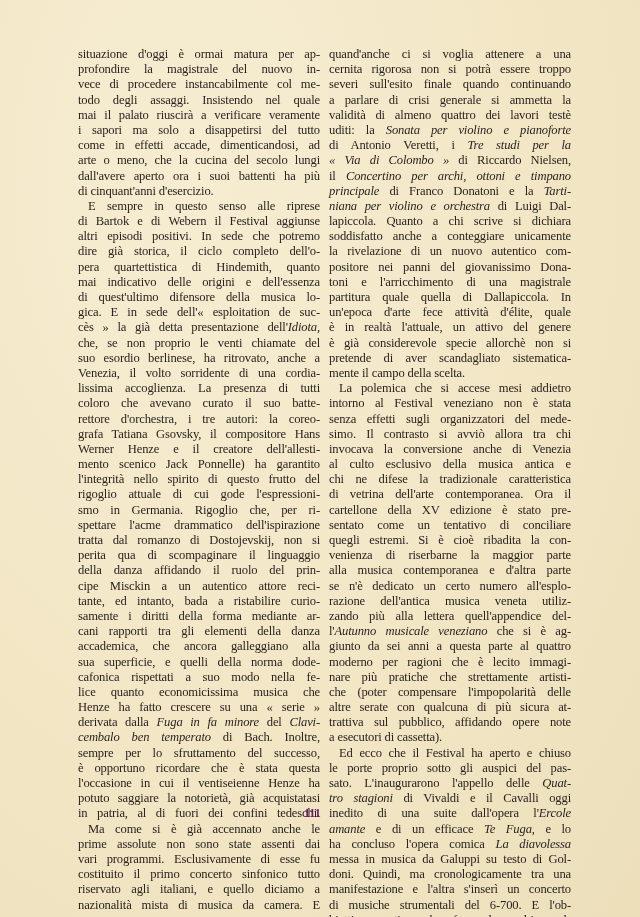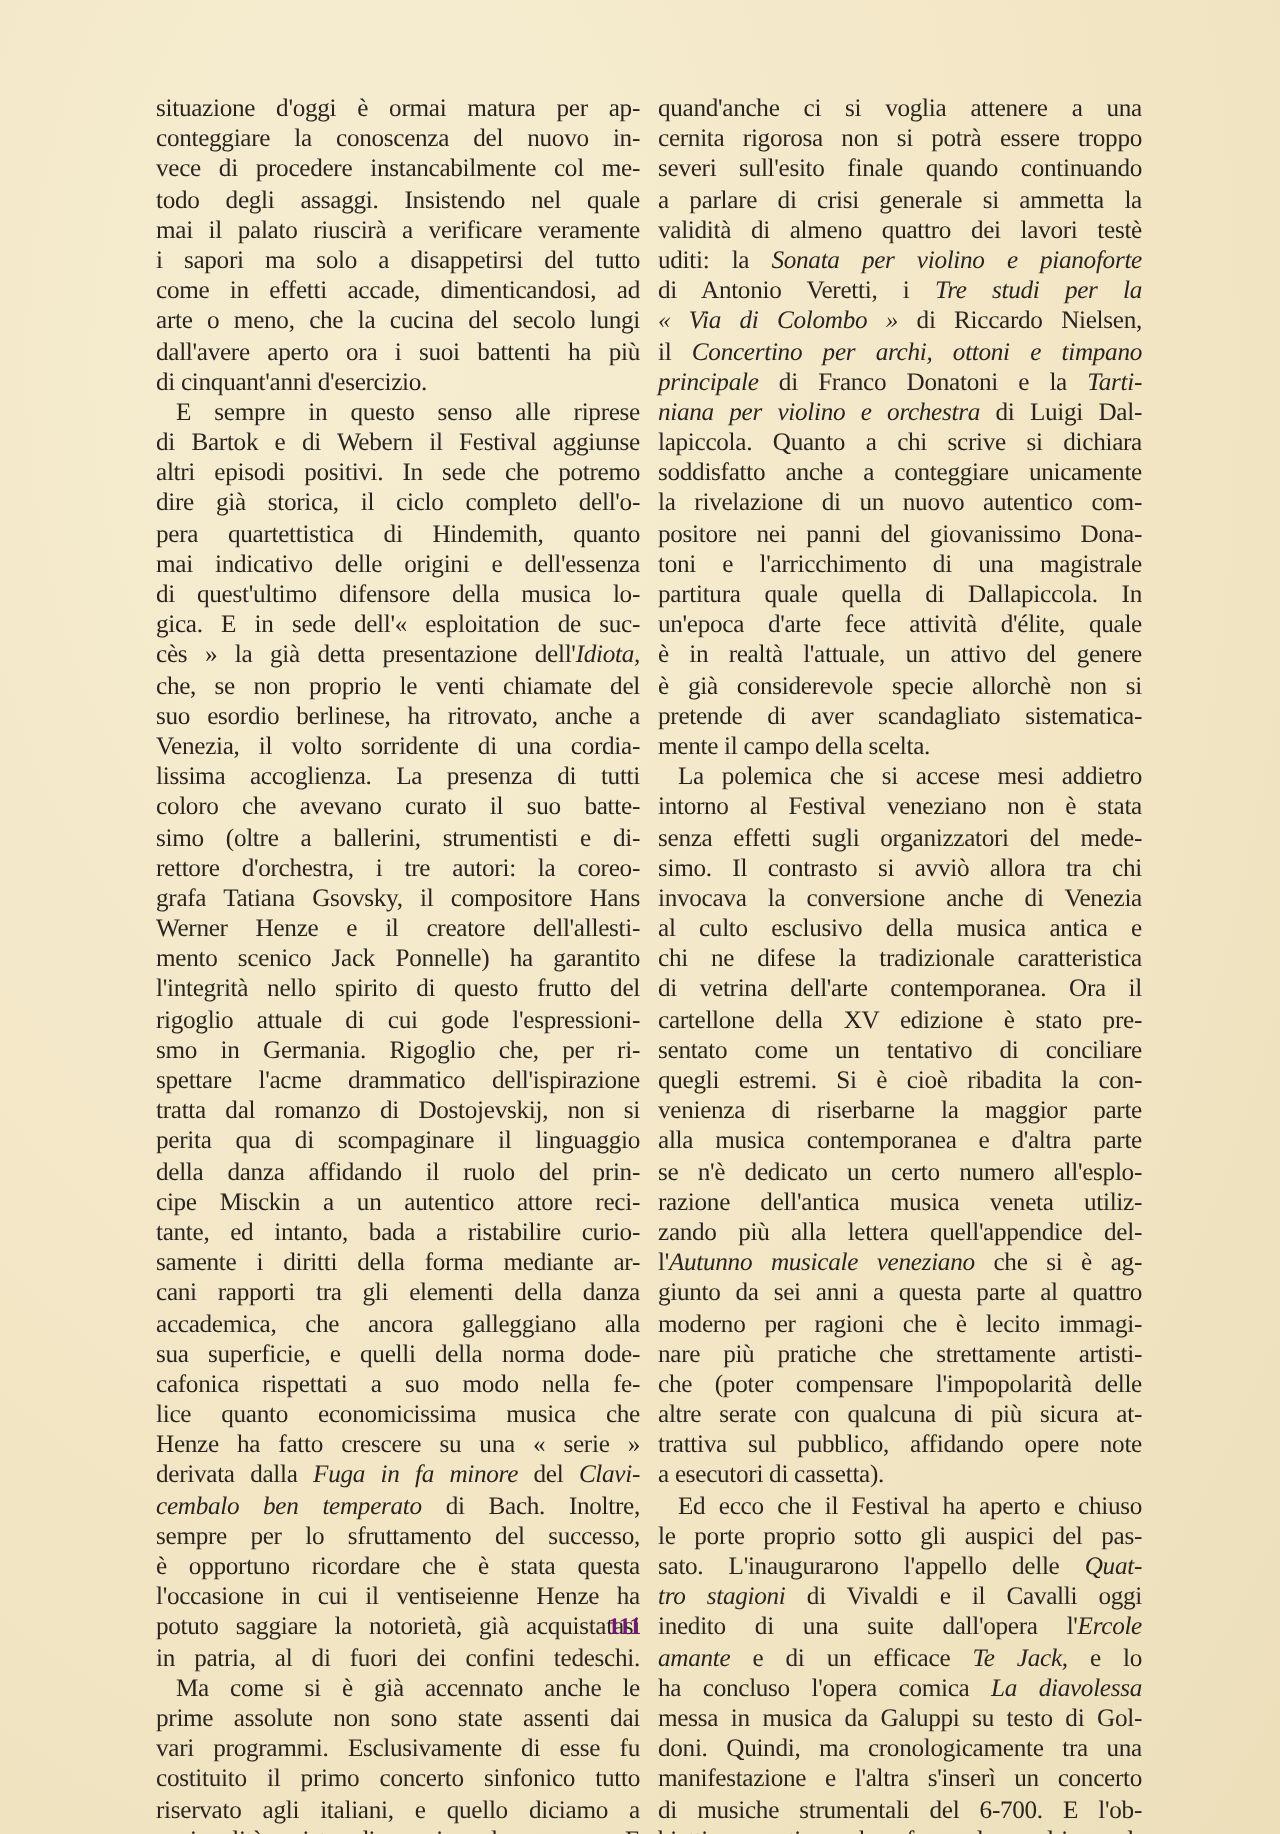--- a/index.html
+++ b/index.html
@@ -31,21 +31,21 @@
     font-family: "Liberation Serif", "DejaVu Serif", serif;
     font-size: 12px; font-weight: bold; color: #701a75;
   }
 </style>
 </head>
 <body>
 
 <div class="page">
   <div class="col col-left">
       <div class="line"><span>situazione d'oggi è ormai matura per ap-</span></div>
-      <div class="line"><span>conteggiare la conoscenza del nuovo in-</span></div>
+      <div class="line"><span>profondire la magistrale del nuovo in-</span></div>
       <div class="line"><span>vece di procedere instancabilmente col me-</span></div>
       <div class="line"><span>todo degli assaggi. Insistendo nel quale</span></div>
       <div class="line"><span>mai il palato riuscirà a verificare veramente</span></div>
       <div class="line"><span>i sapori ma solo a disappetirsi del tutto</span></div>
       <div class="line"><span>come in effetti accade, dimenticandosi, ad</span></div>
       <div class="line"><span>arte o meno, che la cucina del secolo lungi</span></div>
       <div class="line"><span>dall'avere aperto ora i suoi battenti ha più</span></div>
       <div class="line last"><span>di cinquant'anni d'esercizio.</span></div>
       <div class="line indent"><span>E sempre in questo senso alle riprese</span></div>
       <div class="line"><span>di Bartok e di Webern il Festival aggiunse</span></div>
@@ -54,21 +54,20 @@
       <div class="line"><span>pera quartettistica di Hindemith, quanto</span></div>
       <div class="line"><span>mai indicativo delle origini e dell'essenza</span></div>
       <div class="line"><span>di quest'ultimo difensore della musica lo-</span></div>
       <div class="line"><span>gica. E in sede dell'« esploitation de suc-</span></div>
       <div class="line"><span>cès » la già detta presentazione dell'</span><i>Idiota,</i><span></span></div>
       <div class="line"><span>che, se non proprio le venti chiamate del</span></div>
       <div class="line"><span>suo esordio berlinese, ha ritrovato, anche a</span></div>
       <div class="line"><span>Venezia, il volto sorridente di una cordia-</span></div>
       <div class="line"><span>lissima accoglienza. La presenza di tutti</span></div>
       <div class="line"><span>coloro che avevano curato il suo batte-</span></div>
-      <div class="line"><span>simo (oltre a ballerini, strumentisti e di-</span></div>
       <div class="line"><span>rettore d'orchestra, i tre autori: la coreo-</span></div>
       <div class="line"><span>grafa Tatiana Gsovsky, il compositore Hans</span></div>
       <div class="line"><span>Werner Henze e il creatore dell'allesti-</span></div>
       <div class="line"><span>mento scenico Jack Ponnelle) ha garantito</span></div>
       <div class="line"><span>l'integrità nello spirito di questo frutto del</span></div>
       <div class="line"><span>rigoglio attuale di cui gode l'espressioni-</span></div>
       <div class="line"><span>smo in Germania. Rigoglio che, per ri-</span></div>
       <div class="line"><span>spettare l'acme drammatico dell'ispirazione</span></div>
       <div class="line"><span>tratta dal romanzo di Dostojevskij, non si</span></div>
       <div class="line"><span>perita qua di scompaginare il linguaggio</span></div>
@@ -141,21 +140,21 @@
       <div class="line"><span>nare più pratiche che strettamente artisti-</span></div>
       <div class="line"><span>che (poter compensare l'impopolarità delle</span></div>
       <div class="line"><span>altre serate con qualcuna di più sicura at-</span></div>
       <div class="line"><span>trattiva sul pubblico, affidando opere note</span></div>
       <div class="line last"><span>a esecutori di cassetta).</span></div>
       <div class="line indent"><span>Ed ecco che il Festival ha aperto e chiuso</span></div>
       <div class="line"><span>le porte proprio sotto gli auspici del pas-</span></div>
       <div class="line"><span>sato. L'inaugurarono l'appello delle </span><i>Quat-</i></div>
       <div class="line"><i>tro stagioni</i><span> di Vivaldi e il Cavalli oggi</span></div>
       <div class="line"><span>inedito di una suite dall'opera l'</span><i>Ercole</i></div>
-      <div class="line"><i>amante</i><span> e di un efficace </span><i>Te Jack,</i><span> e lo</span></div>
+      <div class="line"><i>amante</i><span> e di un efficace </span><i>Te Fuga,</i><span> e lo</span></div>
       <div class="line"><span>ha concluso l'opera comica </span><i>La diavolessa</i></div>
       <div class="line"><span>messa in musica da Galuppi su testo di Gol-</span></div>
       <div class="line"><span>doni. Quindi, ma cronologicamente tra una</span></div>
       <div class="line"><span>manifestazione e l'altra s'inserì un concerto</span></div>
       <div class="line"><span>di musiche strumentali del 6-700. E l'ob-</span></div>
       <div class="line"><span>biettivo pratico che fece da padrino al-</span></div>
     </div>
   <div class="page-number">111</div>
 </div>
 

